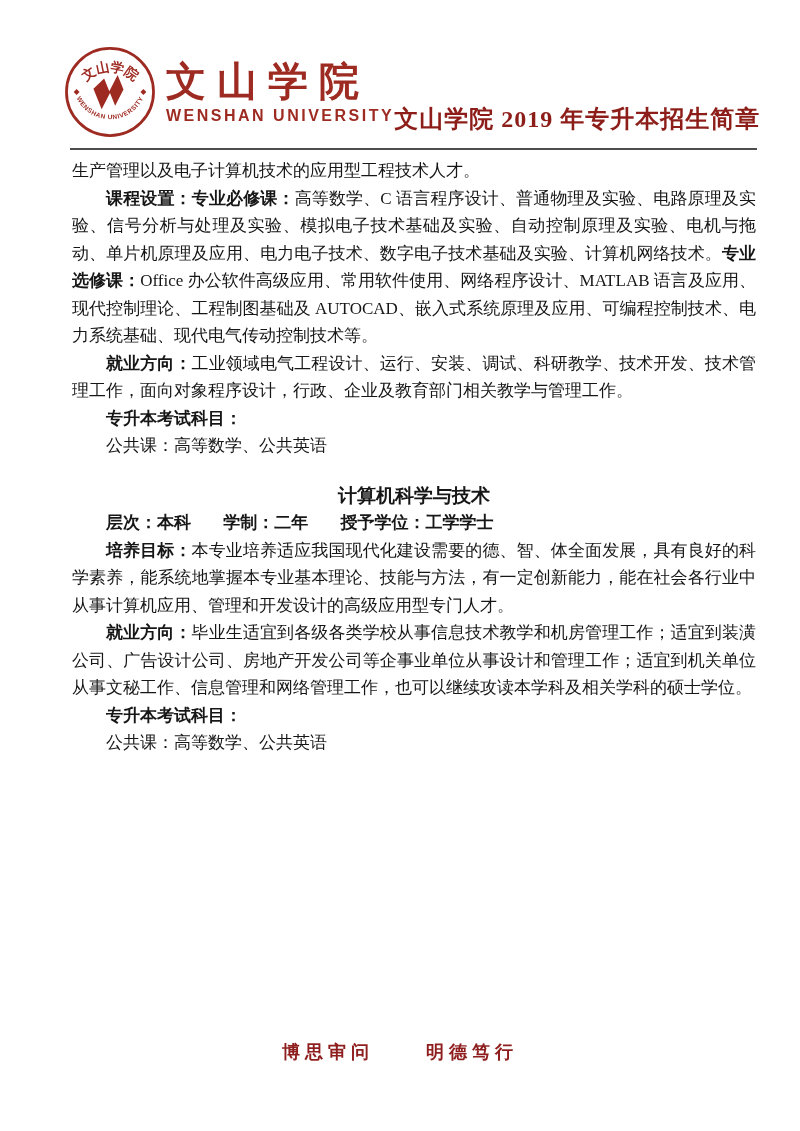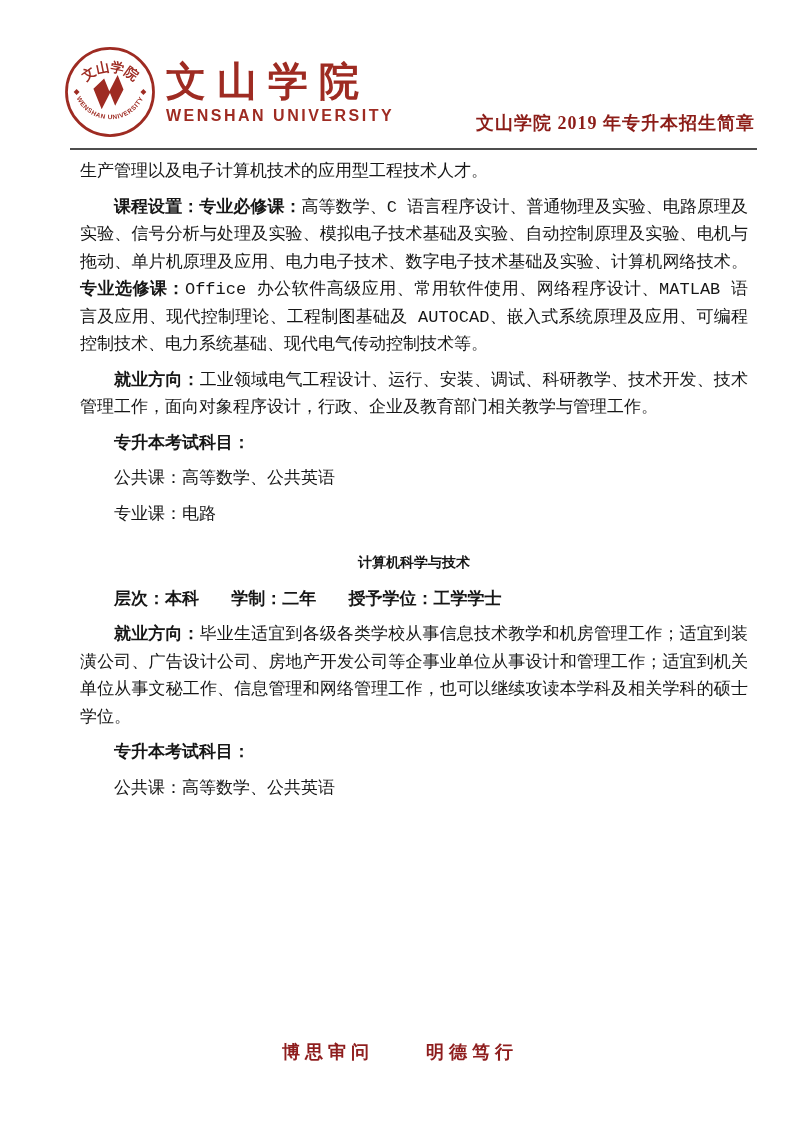--- a/index.html
+++ b/index.html
@@ -26,38 +26,38 @@
   .wordmark-cn{
     font-size:40px;line-height:44px;font-weight:bold;
     color:#9e2b22;letter-spacing:11px;white-space:nowrap;
   }
   .wordmark-en{
     font-family:"Liberation Sans", sans-serif;
     font-size:16px;font-weight:bold;color:#9e2b22;
     letter-spacing:2.5px;margin-top:3px;white-space:nowrap;
   }
   .doc-title{
-    font-size:18px;font-weight:bold;color:#8c1d18;
+    font-size:24px;font-weight:bold;color:#8c1d18;
     letter-spacing:1px;padding-bottom:3px;white-space:nowrap;
   }
   .rule{
     border:none;border-top:2px solid #4d4d4d;
     margin:10px 43px 0 70px;
   }
   
   .main{
     margin:7px 44px 0 72px;
     font-size:17px;line-height:27.5px;
     text-align:justify;
   }
-  .main p{margin:8px;font-family:Liberation Mono, monospace;}
+  .main p{margin:0;}
   .p-indent{text-indent:2em;}
   b{font-weight:bold;}
   .section-heading{
-    text-align:center;font-weight:bold;font-size:14px;
+    text-align:center;font-weight:bold;font-size:19px;
     margin-top:22px !important;text-indent:0;
   }
   .meta-line{font-weight:bold;}
   .meta-line .gap{margin-right:1.9em;}
   
   .footer{
     position:absolute;top:1040px;left:0;width:100%;
     text-align:center;color:#8e1d1d;font-weight:bold;
     font-size:18px;letter-spacing:5px;
   }
@@ -109,30 +109,30 @@
     <p class="p-indent">
       <b>就业方向：</b><span>工业领域电气工程设计、运行、安装、调试、科研教学、技术开发、技术管理工作，面向对象程序设计，行政、企业及教育部门相关教学与管理工作。</span>
     </p>
 
     <p class="p-indent">
       <b>专升本考试科目：</b>
     </p>
     <p class="p-indent">
       <span>公共课：高等数学、公共英语</span>
     </p>
-    <p class="p-indent">
-      <span>专业课：电路</span>
-    </p>
 
     <p class="section-heading">计算机科学与技术</p>
 
     <p class="p-indent meta-line">
       <span class="gap">层次：本科</span><span class="gap">学制：二年</span><span>授予学位：工学学士</span>
     </p>
 
+    <p class="p-indent">
+      <b>培养目标：</b><span>本专业培养适应我国现代化建设需要的德、智、体全面发展，具有良好的科学素养，能系统地掌握本专业基本理论、技能与方法，有一定创新能力，能在社会各行业中从事计算机应用、管理和开发设计的高级应用型专门人才。</span>
+    </p>
 
 
     <p class="p-indent">
       <b>就业方向：</b><span>毕业生适宜到各级各类学校从事信息技术教学和机房管理工作；适宜到装潢公司、广告设计公司、房地产开发公司等企事业单位从事设计和管理工作；适宜到机关单位从事文秘工作、信息管理和网络管理工作，也可以继续攻读本学科及相关学科的硕士学位。</span>
     </p>
 
     <p class="p-indent">
       <b>专升本考试科目：</b>
     </p>
     <p class="p-indent">

